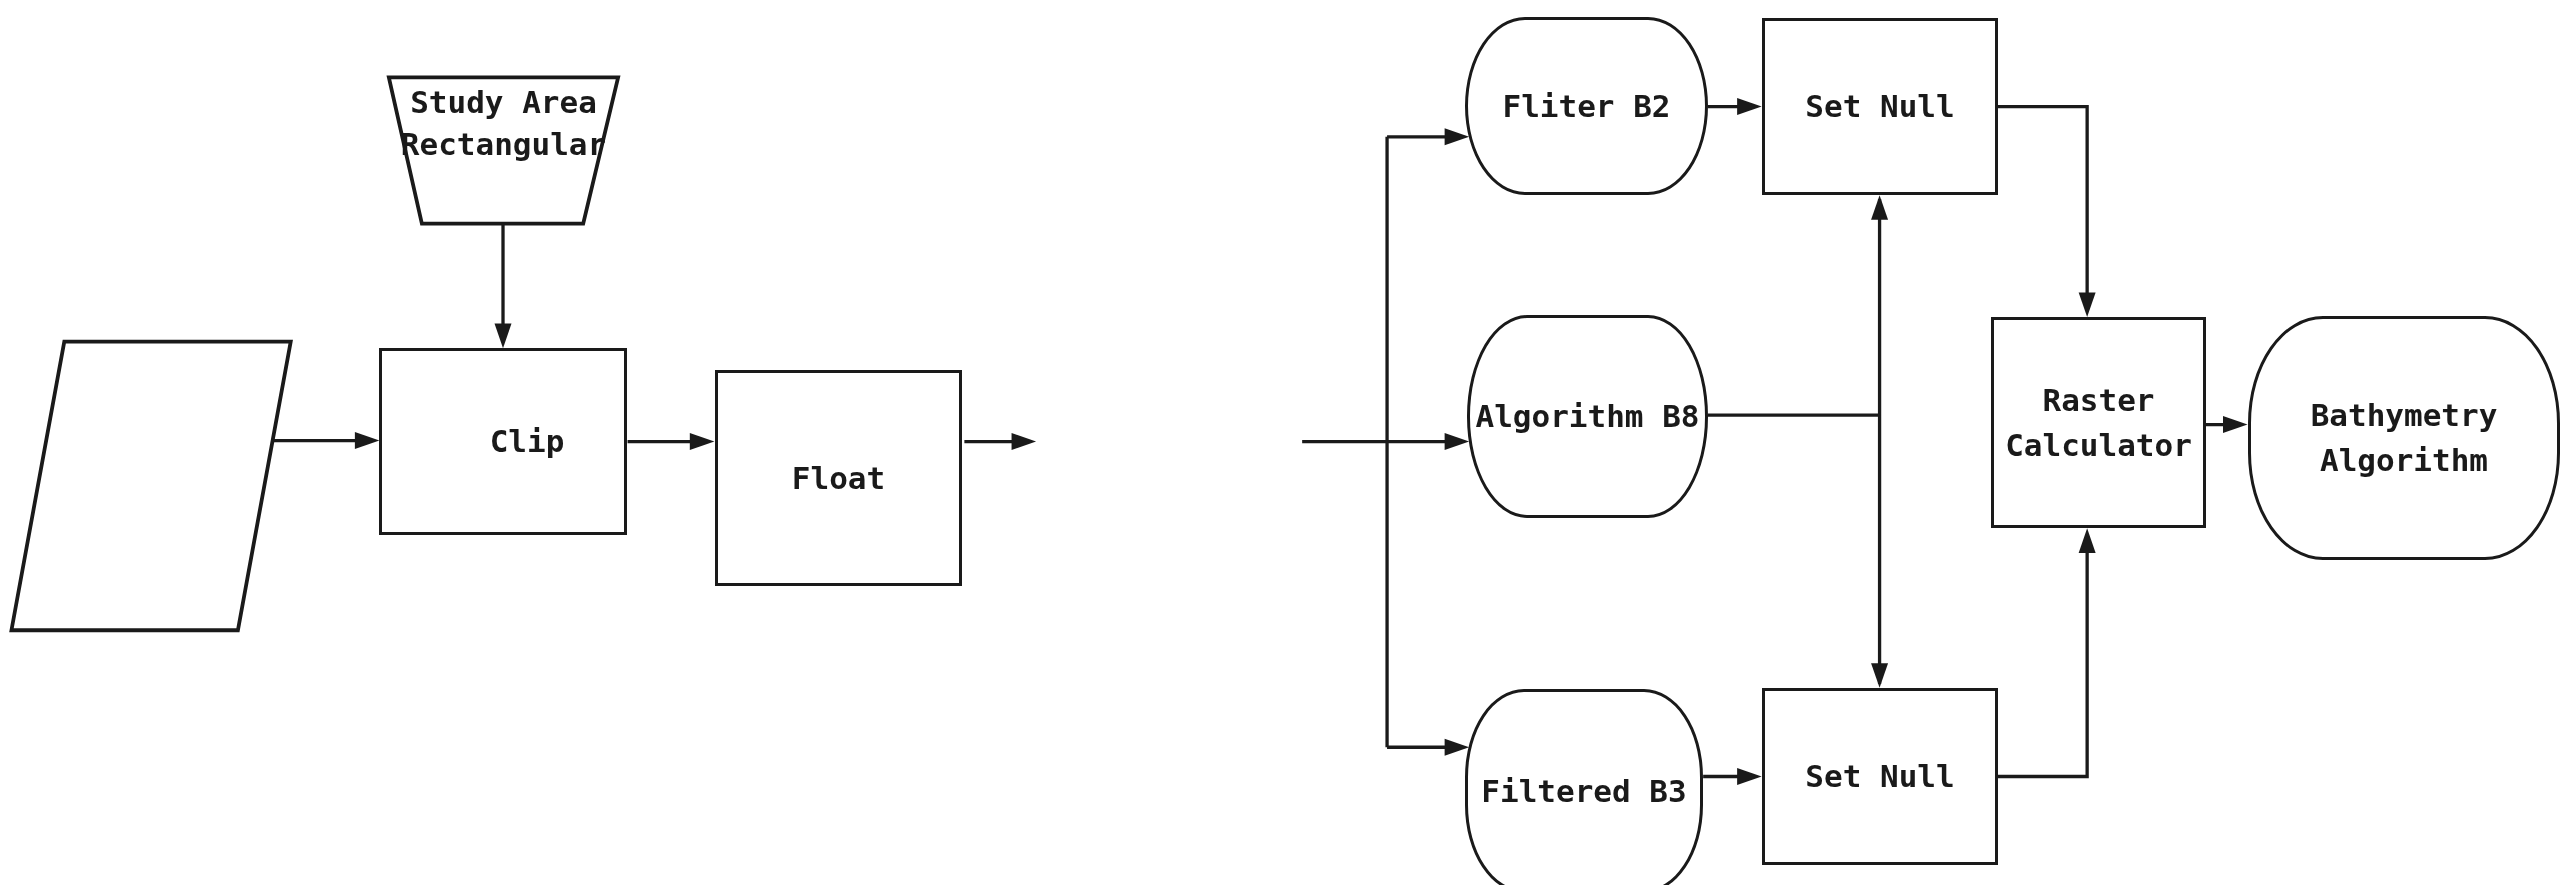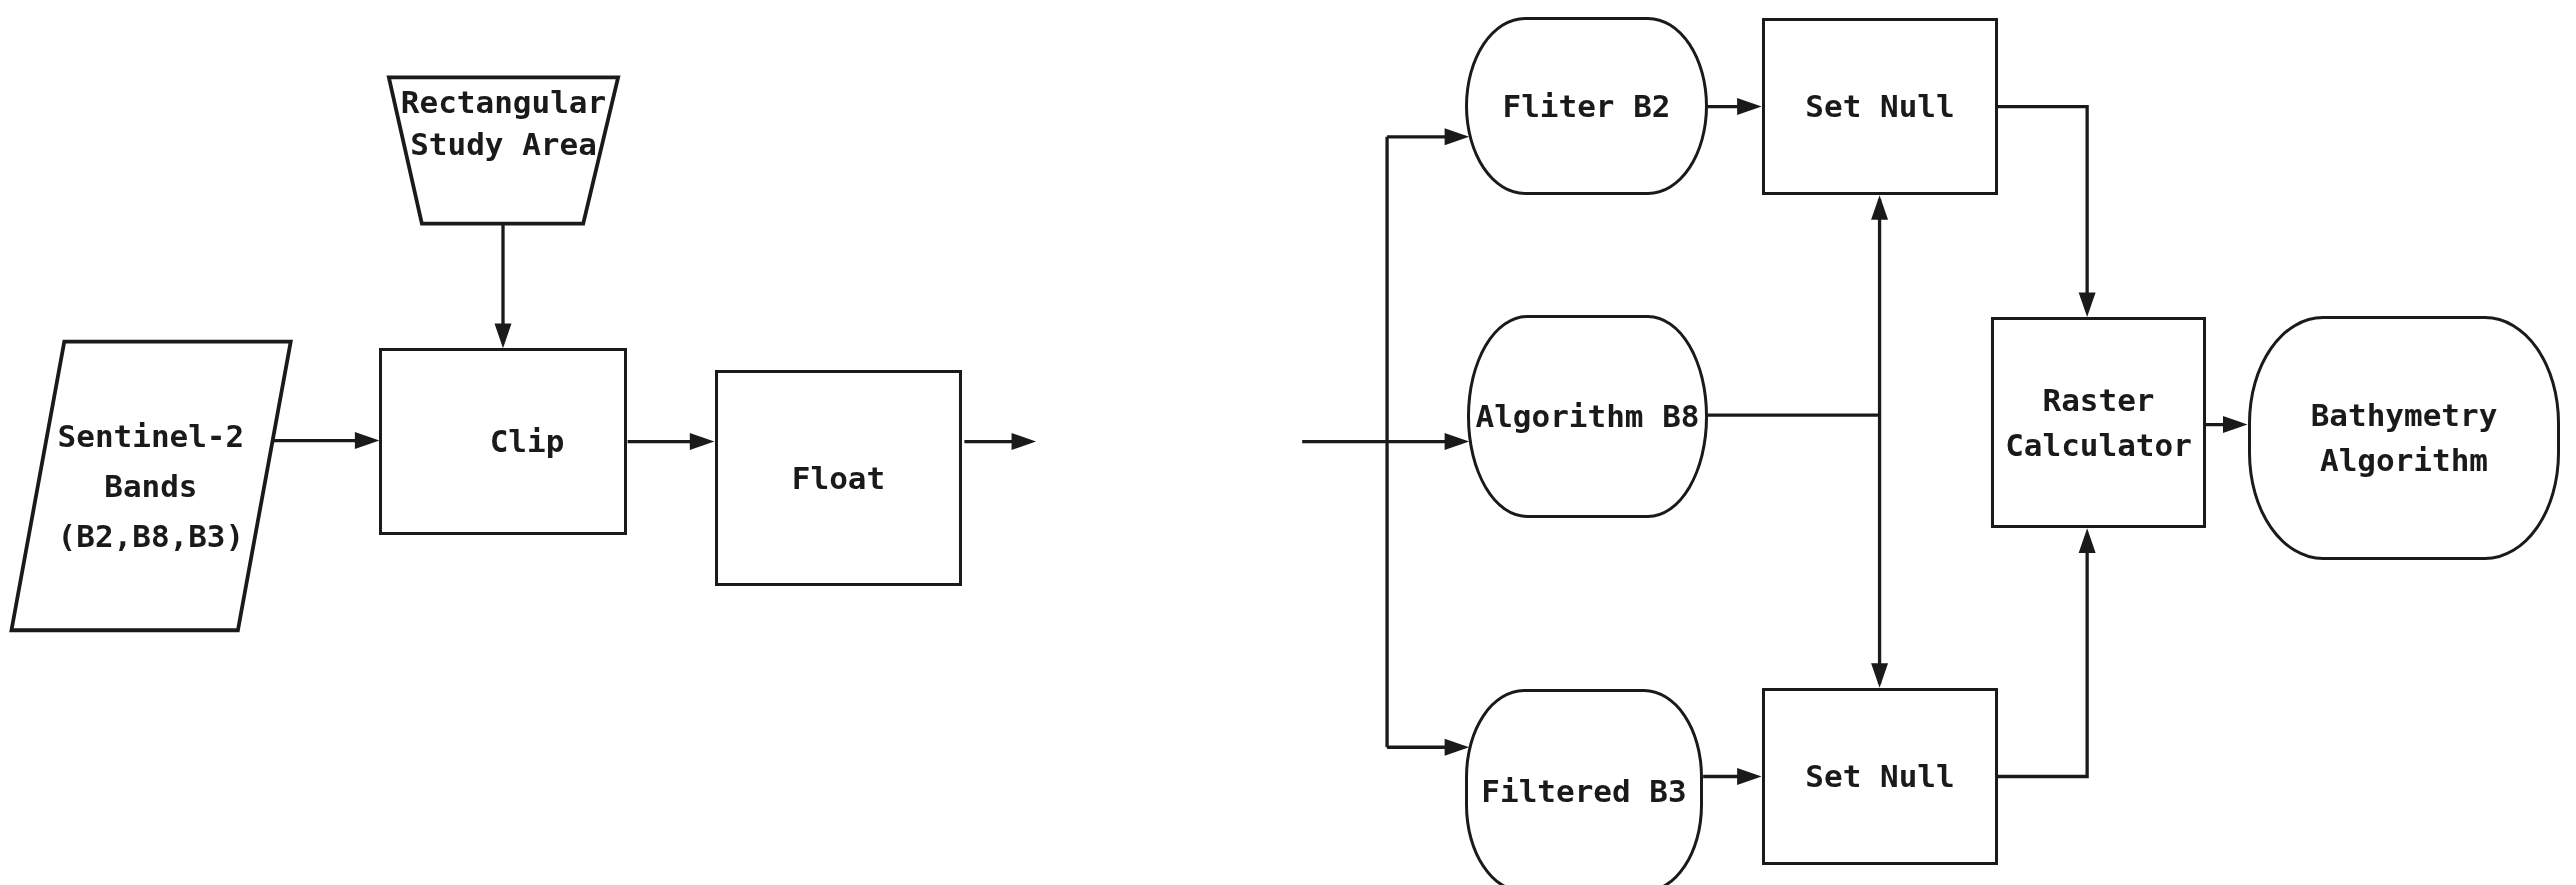--- a/index.html
+++ b/index.html
@@ -162,25 +162,20 @@
   <div class="node" style="left:1979px;top:317px;width:215px;height:211px;margin-left:12px;">
     <span>Raster</span>
     <span>Calculator</span>
   </div>
 
   <div class="node" style="left:2248px;top:316px;width:312px;height:244px;border-radius:75px / 107px;">
     <span>Bathymetry</span>
     <span>Algorithm</span>
   </div>
 
-  <div class="freelabel para-label" style="left:9.4px;top:411px;width:283px;">
-    <div>Sentinel-2</div>
-    <div>Bands</div>
-    <div>(B2,B8,B3)</div>
-  </div>
 
   <div class="freelabel trap-label" style="left:389px;top:81px;width:229px;">
+    <div>Study Area</div>
     <div>Rectangular</div>
-    <div>Study Area</div>
   </div>
 
 </div>
 
 
 </body></html>

